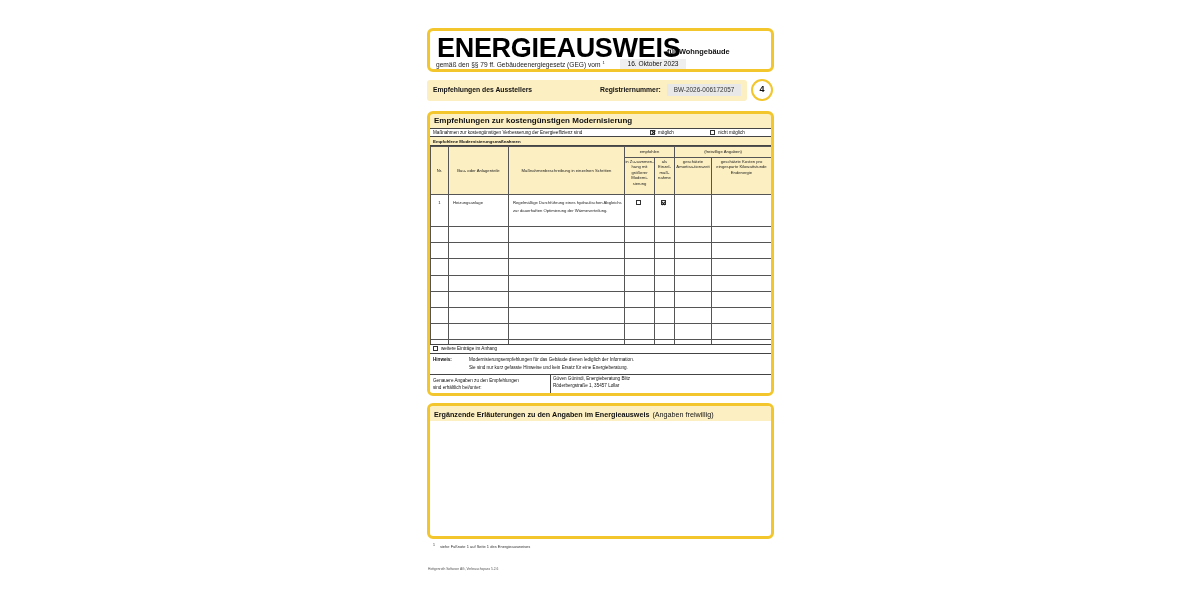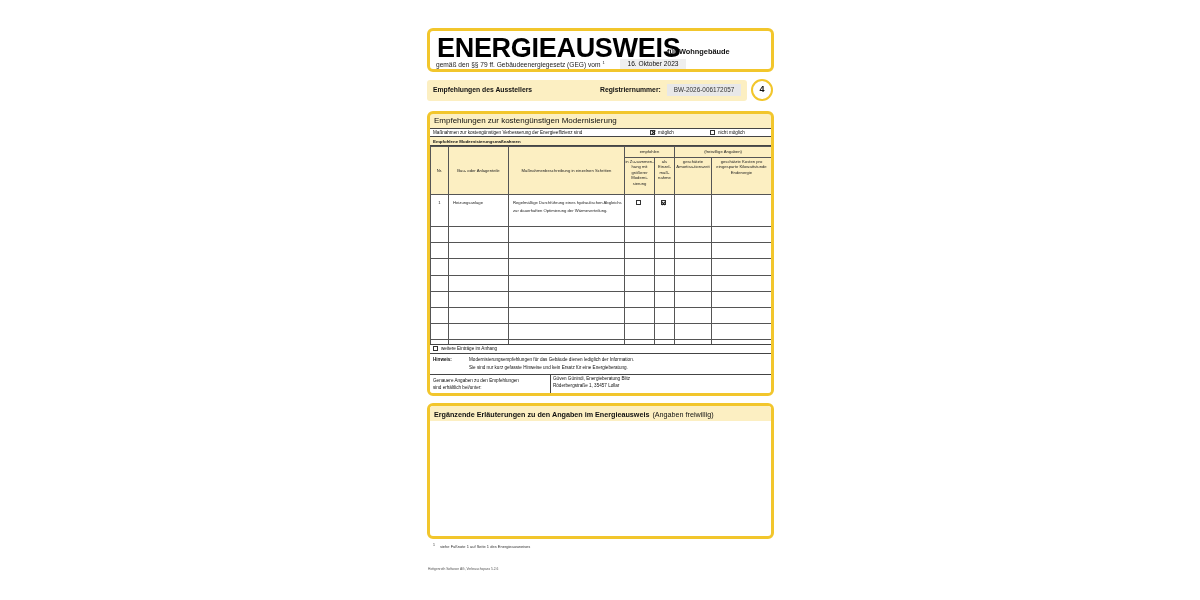--- a/index.html
+++ b/index.html
@@ -26,21 +26,21 @@
   .secbar .reglbl { position: absolute; left: 173px; top: 6px; font-size: 6.8px; font-weight: bold; }
   .secbar .regval { position: absolute; left: 240px; top: 4px; width: 74px; height: 12px;
                     background: #e8e8e8; font-size: 6.4px; text-align: center; line-height: 12px; color: #333; }
   .pagenum { position: absolute; left: 324px; top: 51px; width: 22px; height: 22px;
              border: 2.5px solid #f2c62c; border-radius: 50%; background: #fff;
              font-size: 9px; font-weight: bold; text-align: center; line-height: 17px; }
 
   
   .main { position: absolute; left: 0; top: 83px; width: 347px; height: 285px;
           border: 3px solid #f2c62c; border-radius: 6px; background: #fcefc2; overflow: hidden; }
-  .main .mtitle { position: absolute; left: 4px; top: 2px; font-size: 8px; font-weight: normal; }
+  .main .mtitle { position: absolute; left: 4px; top: 2px; font-size: 8px; font-weight: bold; }
   .main .rowA { position: absolute; left: 0; top: 14px; width: 341px; height: 9px; background: #fff;
                 border-top: 0.7px solid #444; border-bottom: 0.7px solid #444; }
   .main .rowA .t { position: absolute; left: 3px; top: 1px; font-size: 4.6px; }
   .main .rowA .o1 { position: absolute; left: 220px; top: 0.5px; font-size: 4.6px; }
   .main .rowA .o2 { position: absolute; left: 280px; top: 0.5px; font-size: 4.6px; }
   .cb { display: inline-block; width: 5px; height: 5px; border: 0.6px solid #333; vertical-align: -1px;
         margin-right: 3px; position: relative; background: #fff; }
   .cb.x::before, .cb.x::after { content: ""; position: absolute; left: -0.5px; top: 1.8px; width: 5px;
         height: 0.7px; background: #222; }
   .cb.x::before { transform: rotate(45deg); }

